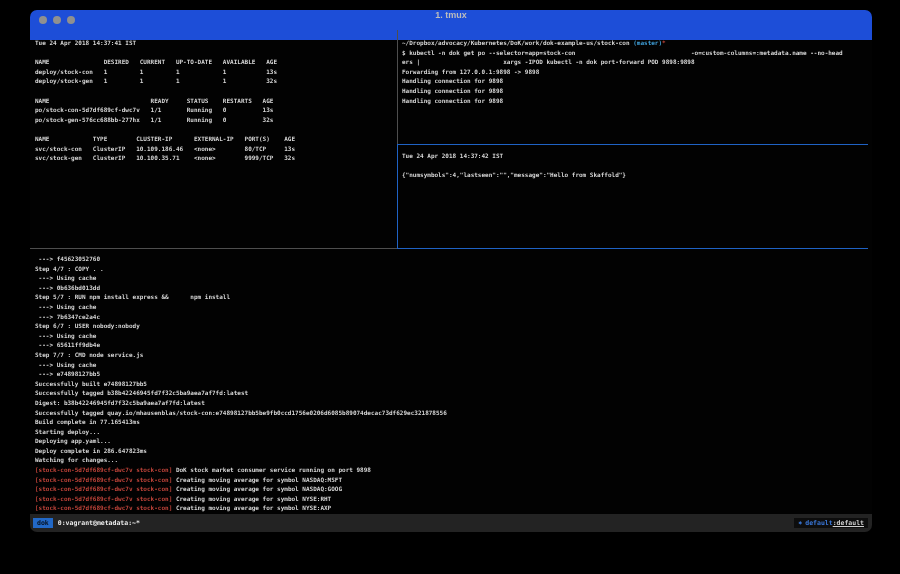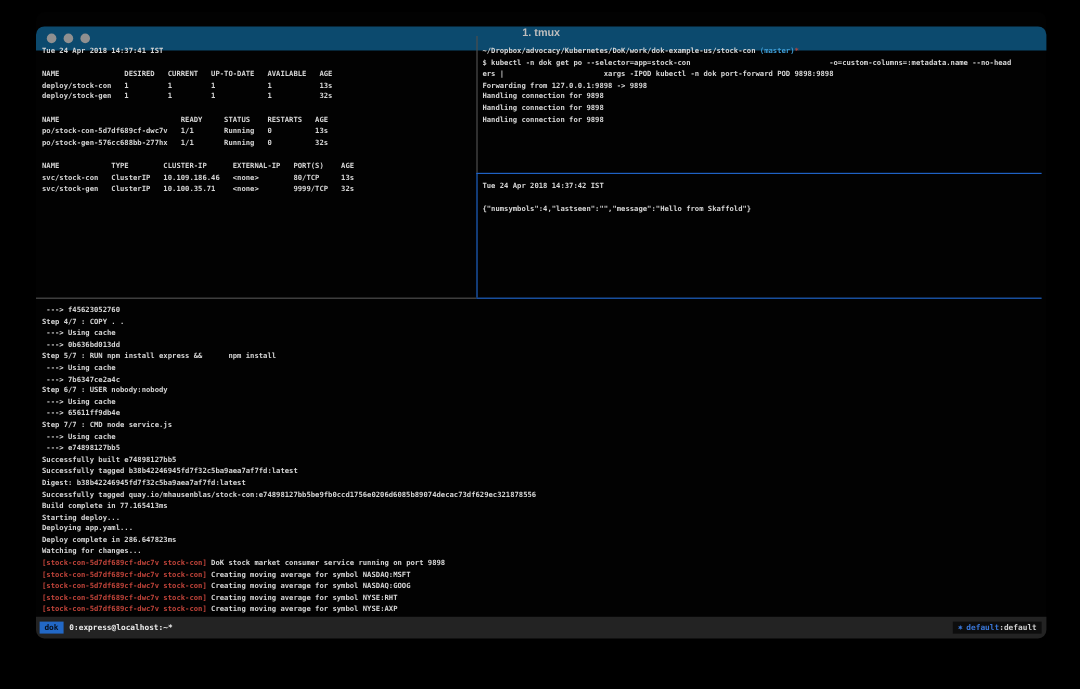--- a/index.html
+++ b/index.html
@@ -1,22 +1,22 @@
 <!DOCTYPE html>
 <html><head>
 <meta charset="utf-8">
 <style>
   * { margin:0; padding:0; box-sizing:border-box; }
   html,body { width:900px; height:574px; background:#000; overflow:hidden; }
   .canvas { position:relative; width:900px; height:574px; background:#000;
             font-family:"DejaVu Sans Mono", monospace; }
   .window { position:absolute; left:30px; top:10px; width:842px; height:522px;
             background:#020202; border-radius:7px; }
-  .titlebar { position:absolute; top:12px; left:0; right:0; height:20px;
-              background:#0c4a6e; border-radius:7px 7px 0 0; }
+  .titlebar { position:absolute; top:0; left:0; right:0; height:30px;
+              background:#1d4ed8; border-radius:7px 7px 0 0; }
   .lights { position:absolute; left:9px; top:6px; display:flex; gap:6px; }
   .light { width:8px; height:8px; border-radius:50%; background:#909090; }
   .title { text-align:center; line-height:20px; color:#bdbdbd;
            font:bold 9px "Liberation Sans", sans-serif; }
   .term { position:absolute; top:20px; left:0; right:0; bottom:18px;
           font:bold 6px "DejaVu Sans Mono", monospace; color:#d6d6d6; overflow:hidden; }
   .tl { white-space:pre; height:9.6px; line-height:9.6px; }
   .pane { position:absolute; }
   .p-kubectl { left:5px; top:8px; width:360px; }
   .p-pf { left:372px; top:8px; width:466px; }
@@ -32,21 +32,21 @@
   .statusbar { position:absolute; left:0; right:0; bottom:0; height:18px;
                background:#232323; border-radius:0 0 7px 7px;
                display:flex; align-items:center;
                font:bold 6.5px "DejaVu Sans Mono", monospace; }
   .session-chip { background:#2268c6; color:#06101e; padding:1px 4px; margin-left:3px; }
   .window-name { color:#ededed; margin-left:5px; }
   .flex-spacer { flex:1; }
   .context-chip { background:#0d0d0d; padding:1px 4px; margin-right:4px; display:flex; align-items:center; }
   .ctx-icon, .ctx { color:#3a77d8; }
   .ctx { margin-left:3px; }
-  .ns { color:#cfcfcf; }
+  .ns { color:#cfcfcf;text-decoration:underline; }
 </style>
 </head>
 <body>
 
 <div class="canvas">
   <div class="window">
 
     <div class="titlebar">
       <div class="lights">
         <span class="light"></span>
@@ -129,21 +129,21 @@
             <div class="tl"><span class="red">[stock-con-5d7df689cf-dwc7v stock-con]</span><span> Creating moving average for symbol NASDAQ:GOOG</span></div>
             <div class="tl"><span class="red">[stock-con-5d7df689cf-dwc7v stock-con]</span><span> Creating moving average for symbol NYSE:RHT</span></div>
             <div class="tl"><span class="red">[stock-con-5d7df689cf-dwc7v stock-con]</span><span> Creating moving average for symbol NYSE:AXP</span></div>
           </div>
       </div>
 
     </div>
 
     <div class="statusbar">
       <span class="session-chip">dok</span>
-      <span class="window-name">0:express@localhost:~*</span>
+      <span class="window-name">0:vagrant@metadata:~*</span>
       <span class="flex-spacer"></span>
       <span class="context-chip">
         <span class="ctx-icon">⎈</span>
         <span class="ctx">default</span>
         <span class="ns">:default</span>
       </span>
     </div>
 
   </div>
 </div>

